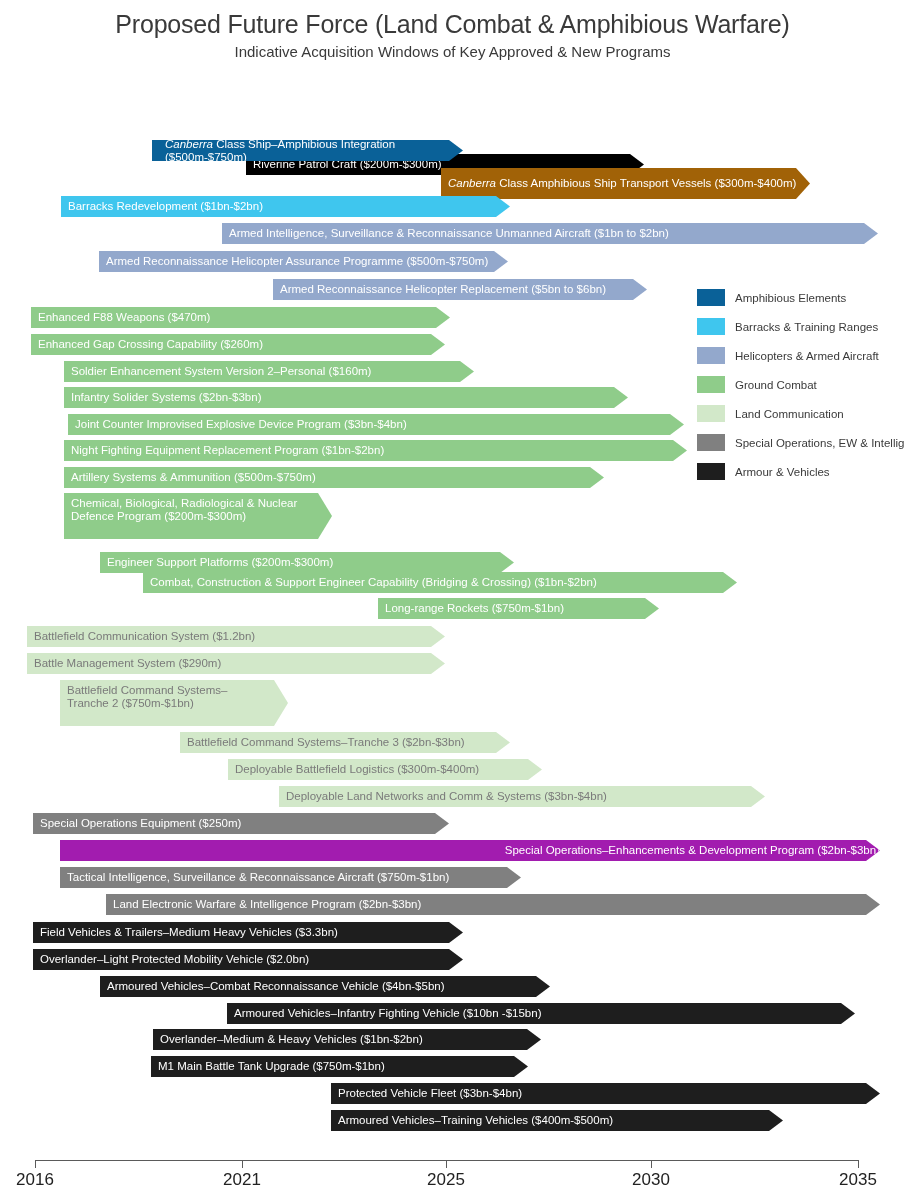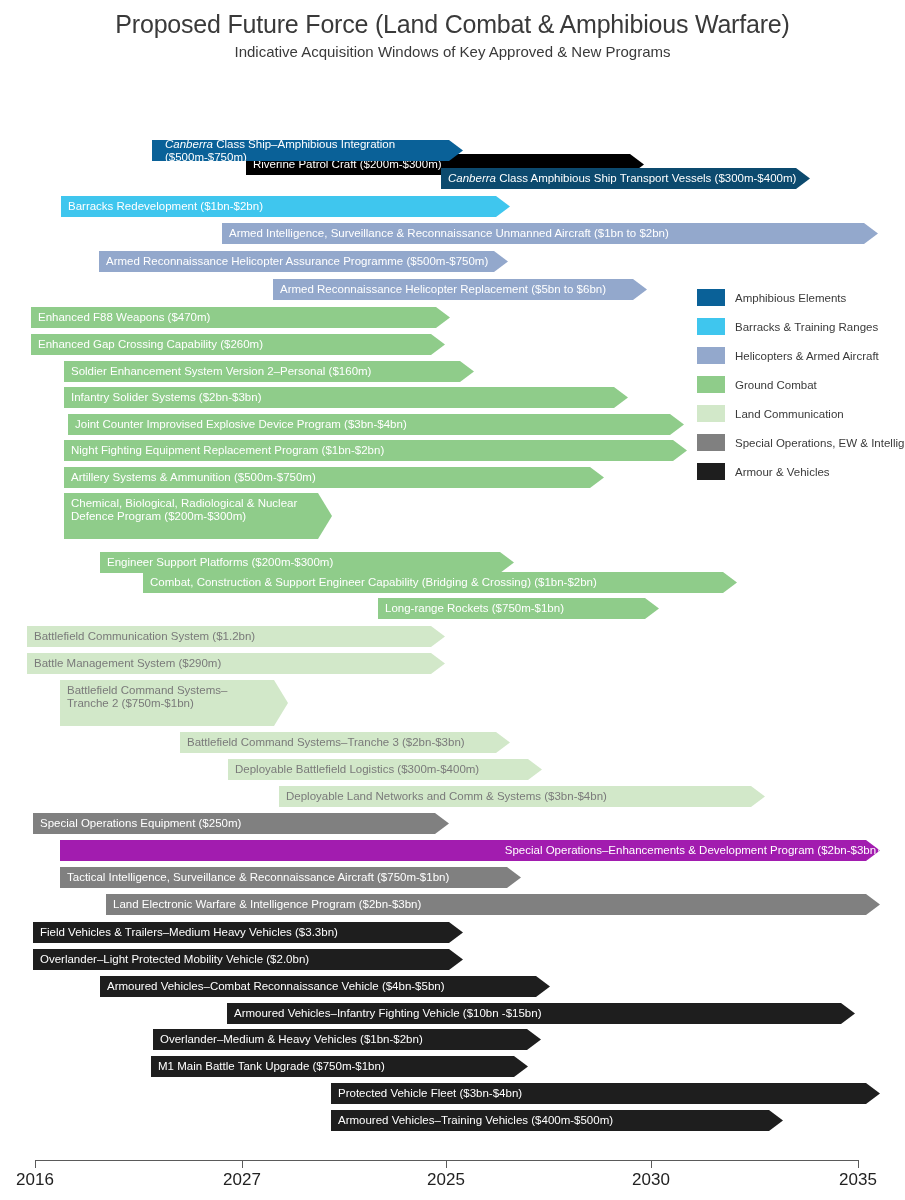--- a/index.html
+++ b/index.html
@@ -57,21 +57,21 @@
 <div id="chart-root">
 
   <div class="title-block">
     <div class="chart-title">Proposed Future Force (Land Combat &amp; Amphibious Warfare)</div>
     <div class="chart-subtitle">Indicative Acquisition Windows of Key Approved &amp; New Programs</div>
   </div>
 
   <div class="plot" id="plot">
       <div class="bar" style="left: 246px; top: 112px; width: 398px; height: 21px; background: #000000; clip-path: polygon(0px 0px, calc(100% - 14px) 0px, 100% 50%, calc(100% - 14px) 100%, 0px 100%); margin-top: 42px;"><span class="bar-label">Riverine Patrol Craft ($200m-$300m)</span></div>
       <div class="bar" style="left: 152px; top: 140px; width: 311px; height: 21px; background: rgb(10, 97, 152); clip-path: polygon(0px 0px, calc(100% - 14px) 0px, 100% 50%, calc(100% - 14px) 100%, 0px 100%); padding-left: 13px;"><span class="bar-label"><i>Canberra </i>Class Ship–Amphibious Integration ($500m-$750m)</span></div>
-      <div class="bar" style="left: 441px; top: 168px; width: 369px; height: 21px; background: #0c4a6e; clip-path: polygon(0px 0px, calc(100% - 14px) 0px, 100% 50%, calc(100% - 14px) 100%, 0px 100%);"><span class="bar-label"><i>Canberra </i>Class Amphibious Ship Transport Vessels ($300m-$400m)</span></div>
+      <div class="bar" style="left: 441px; top: 168px; width: 369px; height: 31px; background: #a16207; clip-path: polygon(0px 0px, calc(100% - 14px) 0px, 100% 50%, calc(100% - 14px) 100%, 0px 100%);"><span class="bar-label"><i>Canberra </i>Class Amphibious Ship Transport Vessels ($300m-$400m)</span></div>
       <div class="bar" style="left: 61px; top: 196px; width: 449px; height: 21px; background: rgb(63, 198, 238); clip-path: polygon(0px 0px, calc(100% - 14px) 0px, 100% 50%, calc(100% - 14px) 100%, 0px 100%);"><span class="bar-label">Barracks Redevelopment ($1bn-$2bn)</span></div>
       <div class="bar" style="left: 222px; top: 223px; width: 656px; height: 21px; background: rgb(147, 168, 204); clip-path: polygon(0px 0px, calc(100% - 14px) 0px, 100% 50%, calc(100% - 14px) 100%, 0px 100%);"><span class="bar-label">Armed Intelligence, Surveillance &amp; Reconnaissance Unmanned Aircraft ($1bn to $2bn)</span></div>
       <div class="bar" style="left: 99px; top: 251px; width: 409px; height: 21px; background: rgb(147, 168, 204); clip-path: polygon(0px 0px, calc(100% - 14px) 0px, 100% 50%, calc(100% - 14px) 100%, 0px 100%);"><span class="bar-label">Armed Reconnaissance Helicopter Assurance Programme ($500m-$750m)</span></div>
       <div class="bar" style="left: 273px; top: 279px; width: 374px; height: 21px; background: rgb(147, 168, 204); clip-path: polygon(0px 0px, calc(100% - 14px) 0px, 100% 50%, calc(100% - 14px) 100%, 0px 100%);"><span class="bar-label">Armed Reconnaissance Helicopter Replacement ($5bn to $6bn)</span></div>
       <div class="bar" style="left: 31px; top: 307px; width: 419px; height: 21px; background: rgb(143, 204, 138); clip-path: polygon(0px 0px, calc(100% - 14px) 0px, 100% 50%, calc(100% - 14px) 100%, 0px 100%);"><span class="bar-label">Enhanced F88 Weapons ($470m)</span></div>
       <div class="bar" style="left: 31px; top: 334px; width: 414px; height: 21px; background: rgb(143, 204, 138); clip-path: polygon(0px 0px, calc(100% - 14px) 0px, 100% 50%, calc(100% - 14px) 100%, 0px 100%);"><span class="bar-label">Enhanced Gap Crossing Capability ($260m)</span></div>
       <div class="bar" style="left: 64px; top: 361px; width: 410px; height: 21px; background: rgb(143, 204, 138); clip-path: polygon(0px 0px, calc(100% - 14px) 0px, 100% 50%, calc(100% - 14px) 100%, 0px 100%);"><span class="bar-label">Soldier Enhancement System Version 2–Personal  ($160m)</span></div>
       <div class="bar" style="left: 64px; top: 387px; width: 564px; height: 21px; background: rgb(143, 204, 138); clip-path: polygon(0px 0px, calc(100% - 14px) 0px, 100% 50%, calc(100% - 14px) 100%, 0px 100%);"><span class="bar-label">Infantry Solider Systems ($2bn-$3bn)</span></div>
       <div class="bar" style="left: 68px; top: 414px; width: 616px; height: 21px; background: rgb(143, 204, 138); clip-path: polygon(0px 0px, calc(100% - 14px) 0px, 100% 50%, calc(100% - 14px) 100%, 0px 100%);"><span class="bar-label">Joint Counter Improvised Explosive Device Program ($3bn-$4bn)</span></div>
       <div class="bar" style="left: 64px; top: 440px; width: 623px; height: 21px; background: rgb(143, 204, 138); clip-path: polygon(0px 0px, calc(100% - 14px) 0px, 100% 50%, calc(100% - 14px) 100%, 0px 100%);"><span class="bar-label">Night Fighting Equipment Replacement Program ($1bn-$2bn)</span></div>
@@ -132,21 +132,21 @@
         <span class="legend-text">Armour &amp; Vehicles</span>
       </div>
     </div>
 
   <div class="axis">
     <div class="axis-line"></div>
     <div id="axis-ticks">
         <div class="tick" style="left: 35px;"></div>
         <div class="tick-label" style="left: 35px;">2016</div>
         <div class="tick" style="left: 242px;"></div>
-        <div class="tick-label" style="left: 242px;">2027</div>
+        <div class="tick-label" style="left: 242px;">2021</div>
         <div class="tick" style="left: 446px;"></div>
         <div class="tick-label" style="left: 446px;">2025</div>
         <div class="tick" style="left: 651px;"></div>
         <div class="tick-label" style="left: 651px;">2030</div>
         <div class="tick" style="left: 858px;"></div>
         <div class="tick-label" style="left: 858px;">2035</div>
       </div>
   </div>
 
 </div>

